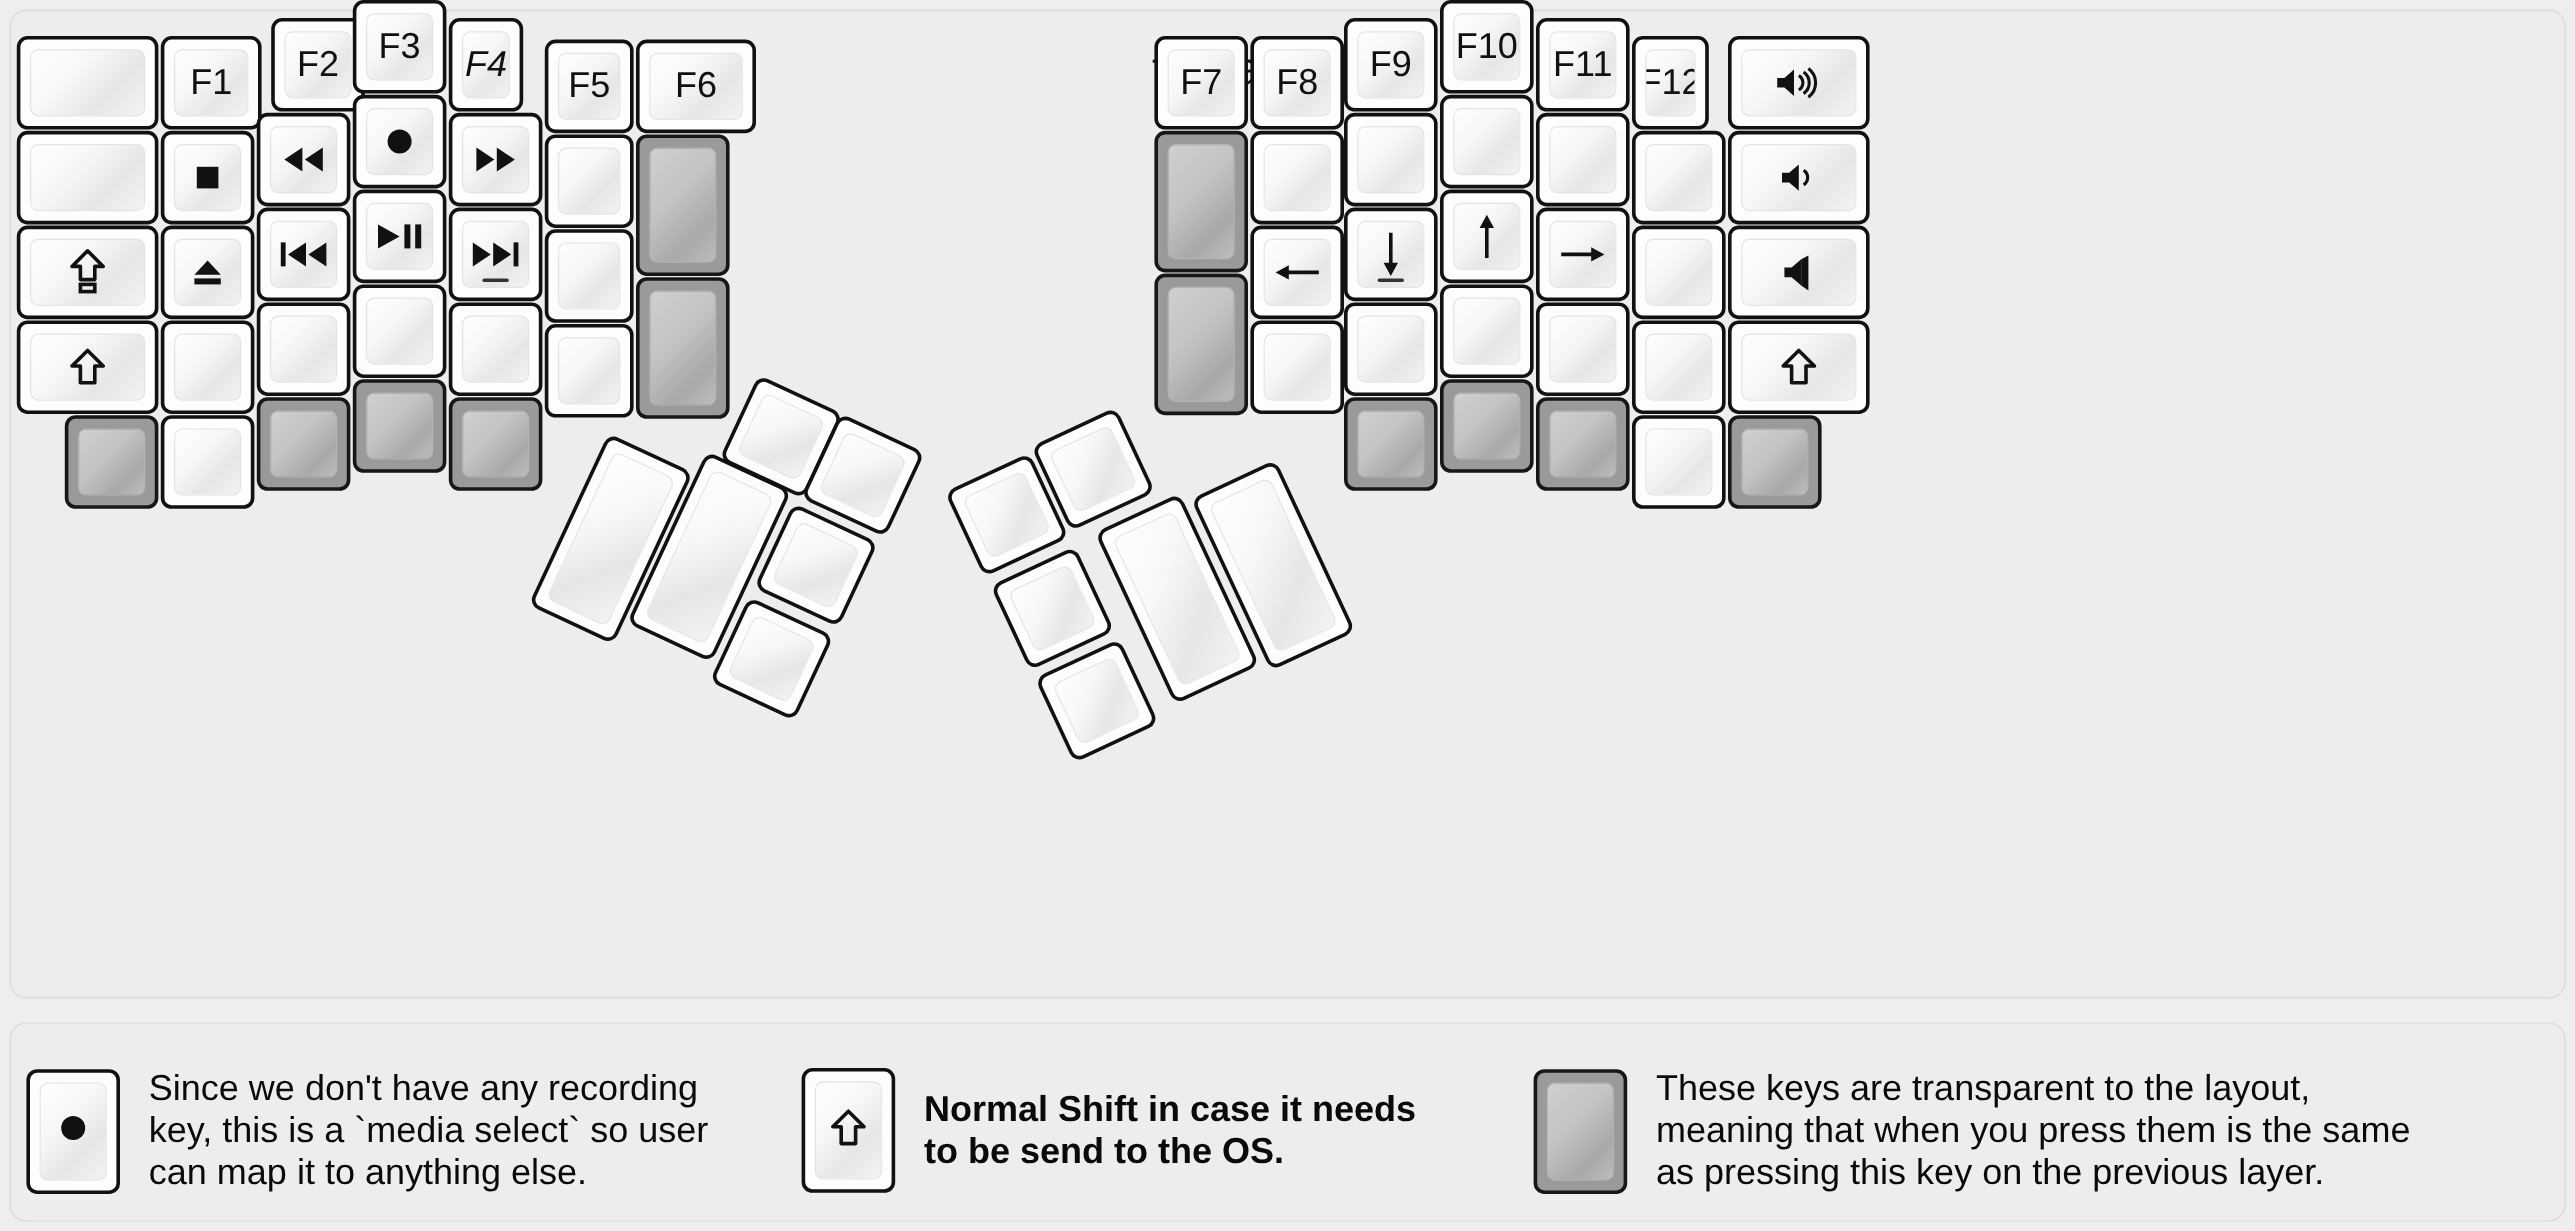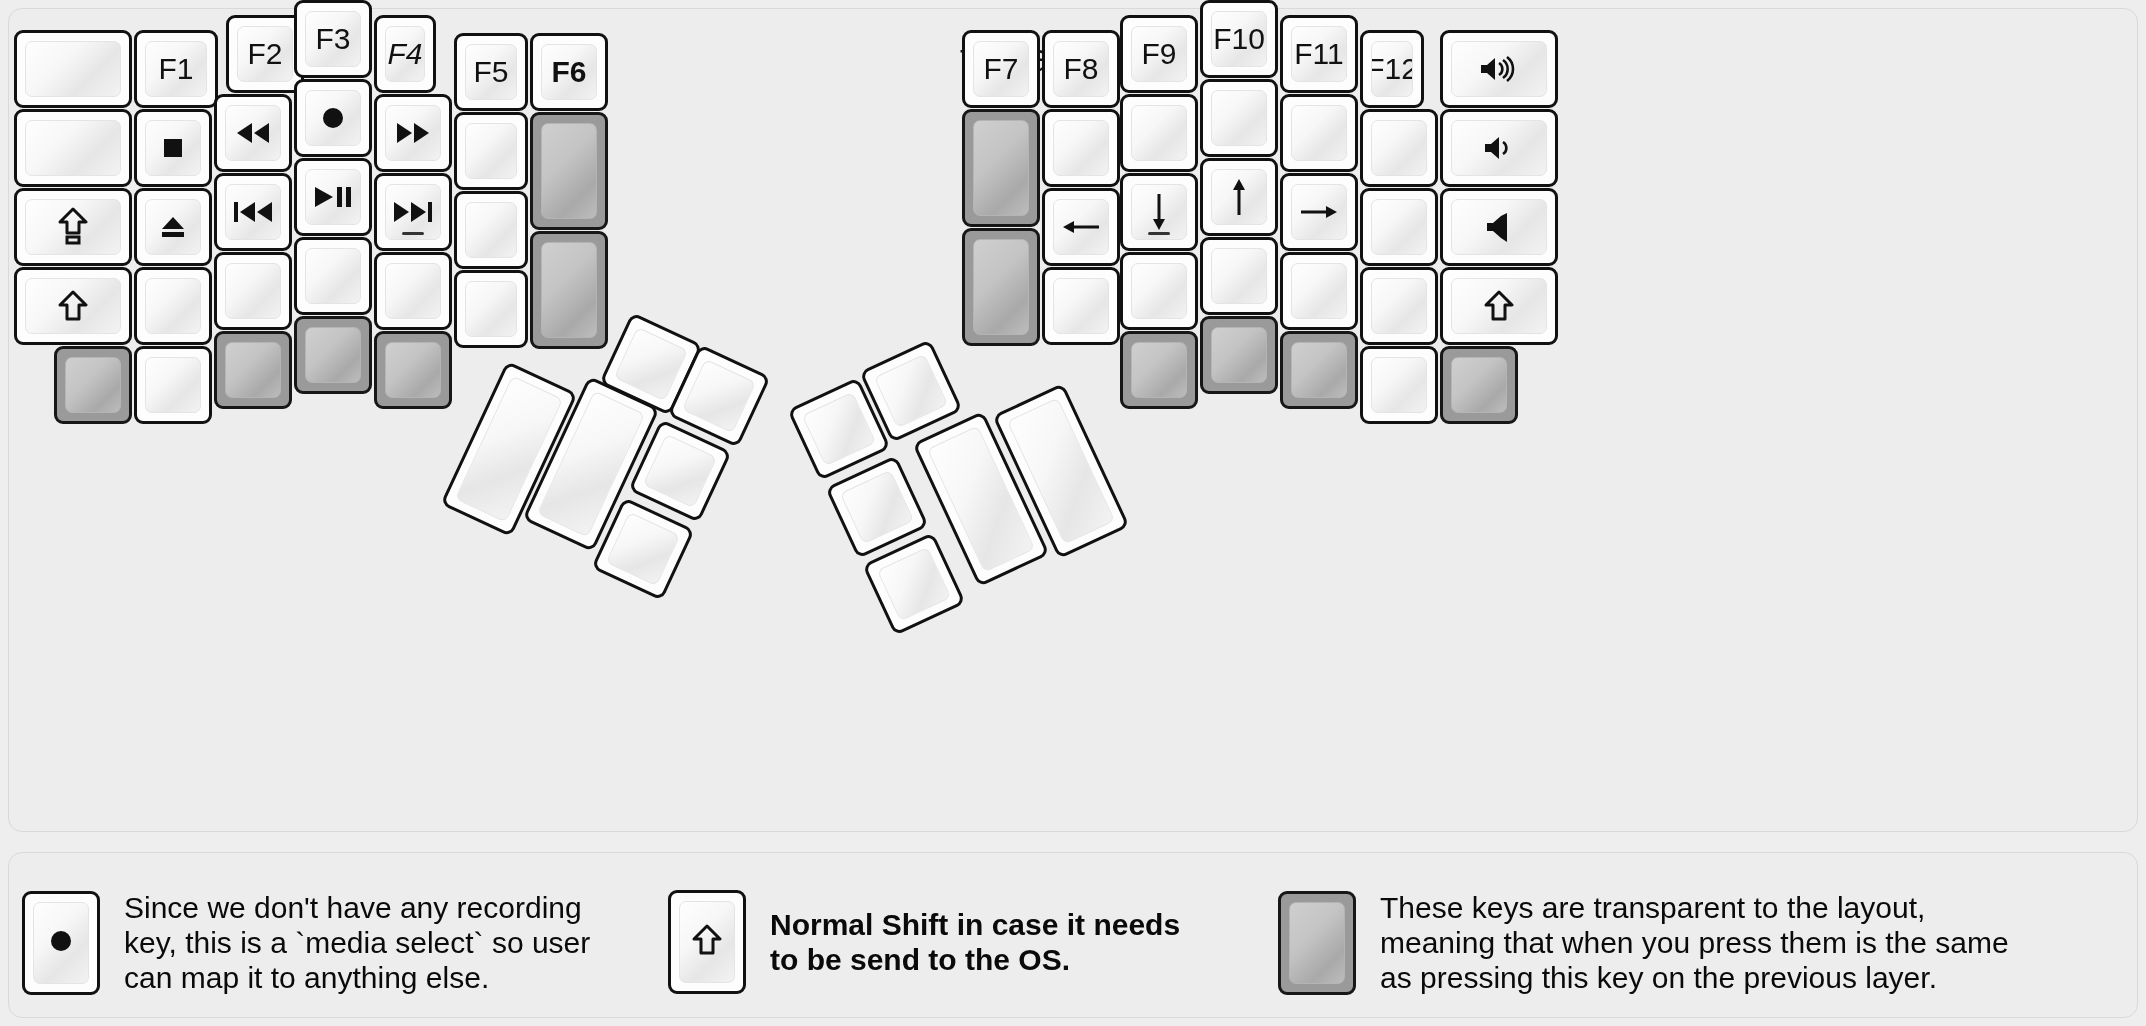--- a/index.html
+++ b/index.html
@@ -289,21 +289,21 @@
       </div>
       <div class="key" style="left: 454px; top: 112px; width: 74px; height: 78px;">
         <div class="cap"></div>
       </div>
       <div class="key" style="left: 454px; top: 191px; width: 74px; height: 78px;">
         <div class="cap"></div>
       </div>
       <div class="key" style="left: 454px; top: 270px; width: 74px; height: 78px;">
         <div class="cap"></div>
       </div>
-      <div class="key" style="left: 530px; top: 33px; width: 78px; height: 78px; font-weight: bold;">
+      <div class="key" style="left: 530px; top: 33px; width: 100px; height: 78px;">
         <div class="cap">
           <span class="lbl">F6</span>
         </div>
       </div>
       <div class="key trans" style="left: 530px; top: 112px; width: 78px; height: 118px;">
         <div class="cap"></div>
       </div>
       <div class="key trans" style="left: 530px; top: 231px; width: 78px; height: 118px;">
         <div class="cap"></div>
       </div>

